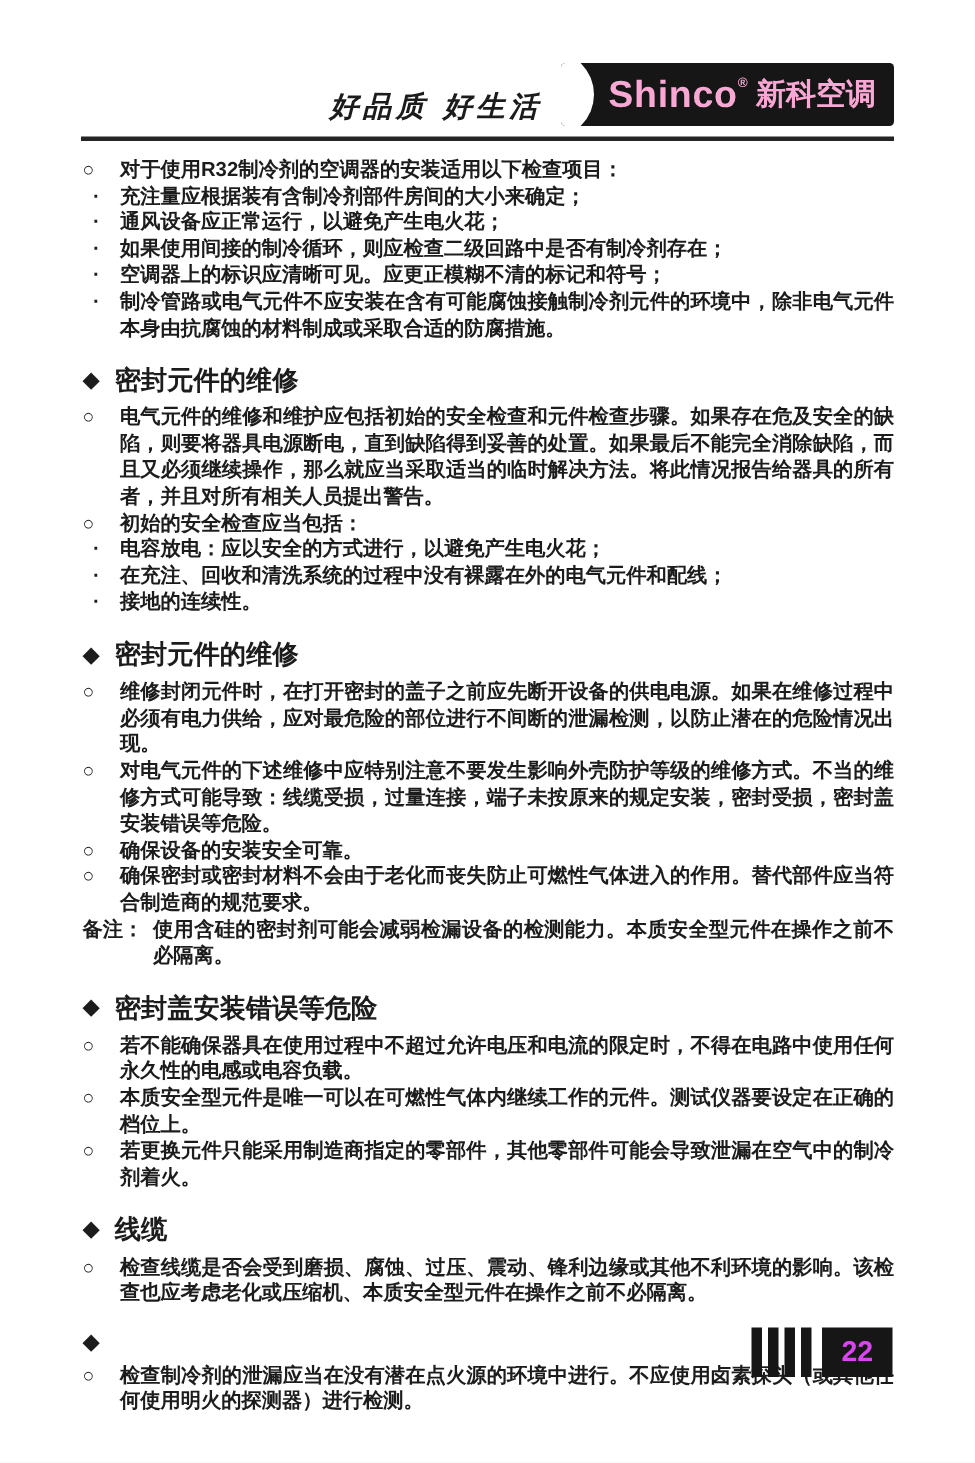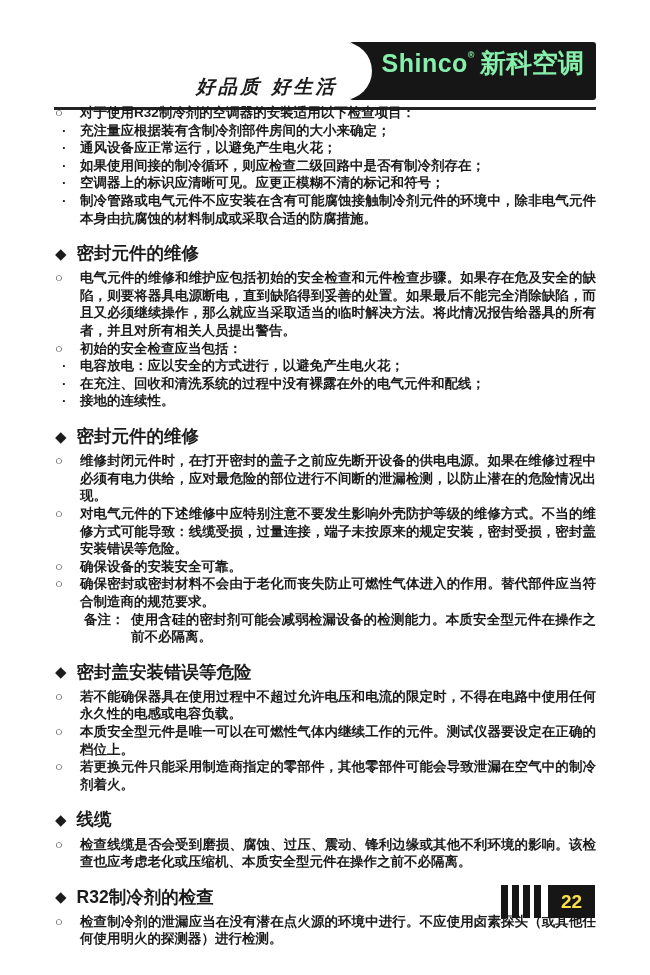--- a/index.html
+++ b/index.html
@@ -13,54 +13,54 @@
     position:absolute; top:42px; left:54px; width:542px;
     display:flex; align-items:flex-end; justify-content:flex-end;
     padding-bottom:7px; border-bottom:3px solid #242424;
   }
   .slogan {
     font-family:"DejaVu Serif","Liberation Serif",serif;
     font-style:italic; font-weight:bold; font-size:19px;
     letter-spacing:3px; margin-right:12px; white-space:nowrap;
   }
   .logo {
-    position:relative; height:42px; background:#161616; color:#86efac;
-    display:flex; align-items:center; padding:0 12px 16px 32px;
+    position:relative; height:42px; background:#161616; color:#f9a8d4;
+    display:flex; align-items:center; padding:0 12px 0 32px;
     border-radius:3px; overflow:hidden; flex:0 0 auto;
   }
   .logo::before {
     content:""; position:absolute; left:-36px; top:50%;
     transform:translateY(-50%); width:58px; height:58px;
     border-radius:50%; background:#ffffff;
   }
   .brand { font-size:25px; font-weight:bold; letter-spacing:0.5px; line-height:1; }
   .brand-mark { font-size:9px; vertical-align:top; line-height:1; }
-  .brand-cn { font-size:26px; font-weight:bold; margin-left:5px; line-height:1; white-space:nowrap; }
+  .brand-cn { font-size:20px; font-weight:bold; margin-left:5px; line-height:1; white-space:nowrap; }
   
   .content {
     position:absolute; top:104px; left:55px; width:541px;
     font-size:13.5px; line-height:17.6px; font-weight:600;
   }
   .sec-head {
     display:flex; align-items:center; gap:10px;
     font-size:17.5px; font-weight:bold; line-height:1.15;
     margin:16px 0 6px 0;
   }
   .sec-head .diamond { font-size:15px; line-height:1; }
   .item { display:flex; align-items:flex-start; }
   .item .mk { flex:0 0 25px; }
   .item.m-circle .mk { font-size:13px; }
   .item.m-dot .mk { padding-left:7px; box-sizing:border-box; font-weight:bold; }
-  .item.m-note .mk { flex:0 0 47px; white-space:nowrap;margin-left:29px; }
+  .item.m-note .mk { flex:0 0 47px; white-space:nowrap; }
   .item .tx { flex:1; text-align:justify; }
   
   .footer { position:absolute; right:55px; bottom:57px; display:flex; height:33px; }
   .footer .bar { width:7px; background:#161616; margin-right:4px; }
   .page-num {
-    width:47px; margin-left:3px; background:#161616; color:#fde047;
+    width:47px; margin-left:3px; background:#161616; color:#d946ef;
     display:flex; align-items:center; justify-content:center;
     font-size:19px; font-weight:bold;
   }
 </style>
 </head>
 <body>
 
 <div class="page">
 
   <div class="header">
@@ -163,21 +163,20 @@
       <div class="sec-head">
         <span class="diamond">◆</span>
         <span>线缆</span>
       </div>
       <div class="item m-circle">
         <span class="mk">○</span>
         <span class="tx">检查线缆是否会受到磨损、腐蚀、过压、震动、锋利边缘或其他不利环境的影响。该检查也应考虑老化或压缩机、本质安全型元件在操作之前不必隔离。</span>
       </div>
       <div class="sec-head">
         <span class="diamond">◆</span>
-        <span>R32制冷剂的检查</span>
       </div>
       <div class="item m-circle">
         <span class="mk">○</span>
         <span class="tx">检查制冷剂的泄漏应当在没有潜在点火源的环境中进行。不应使用卤素探头（或其他任何使用明火的探测器）进行检测。</span>
       </div>
     </div>
 
   <div class="footer">
     <div class="bar"></div>
     <div class="bar"></div>

